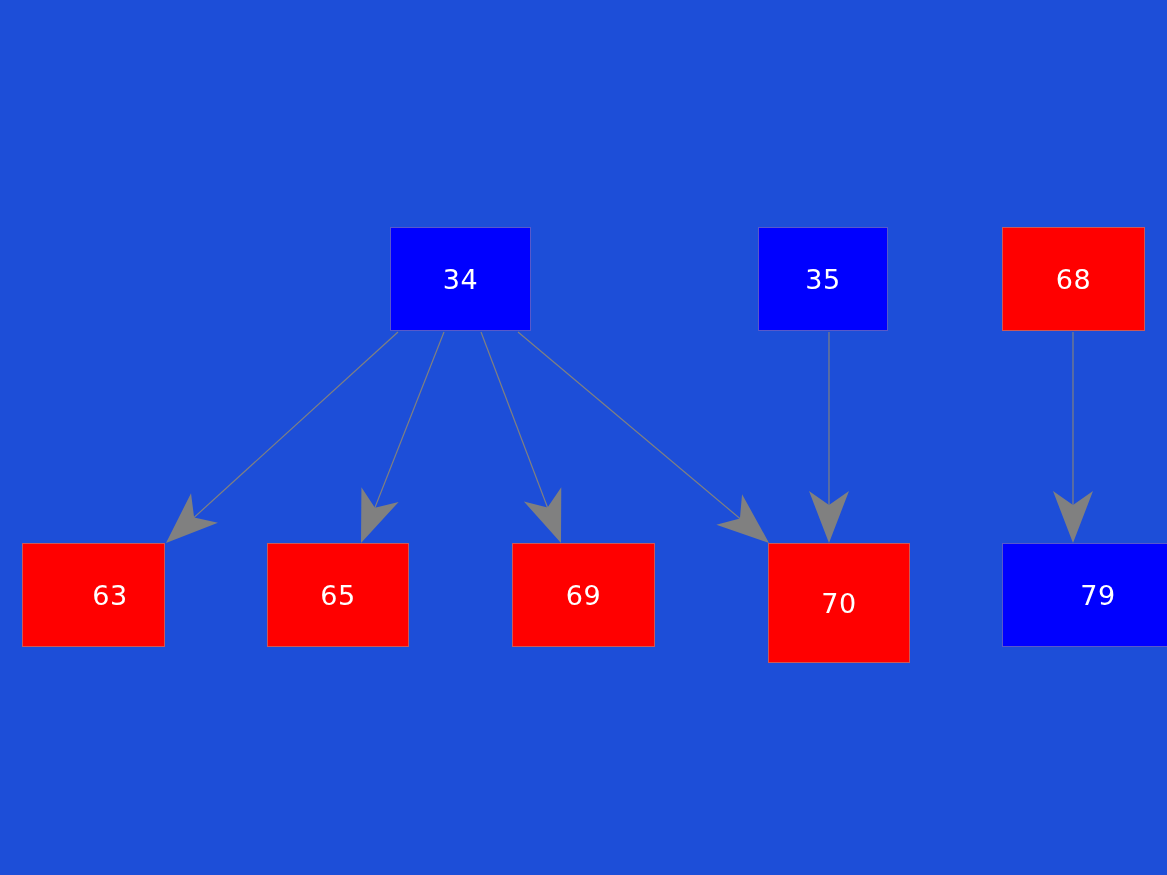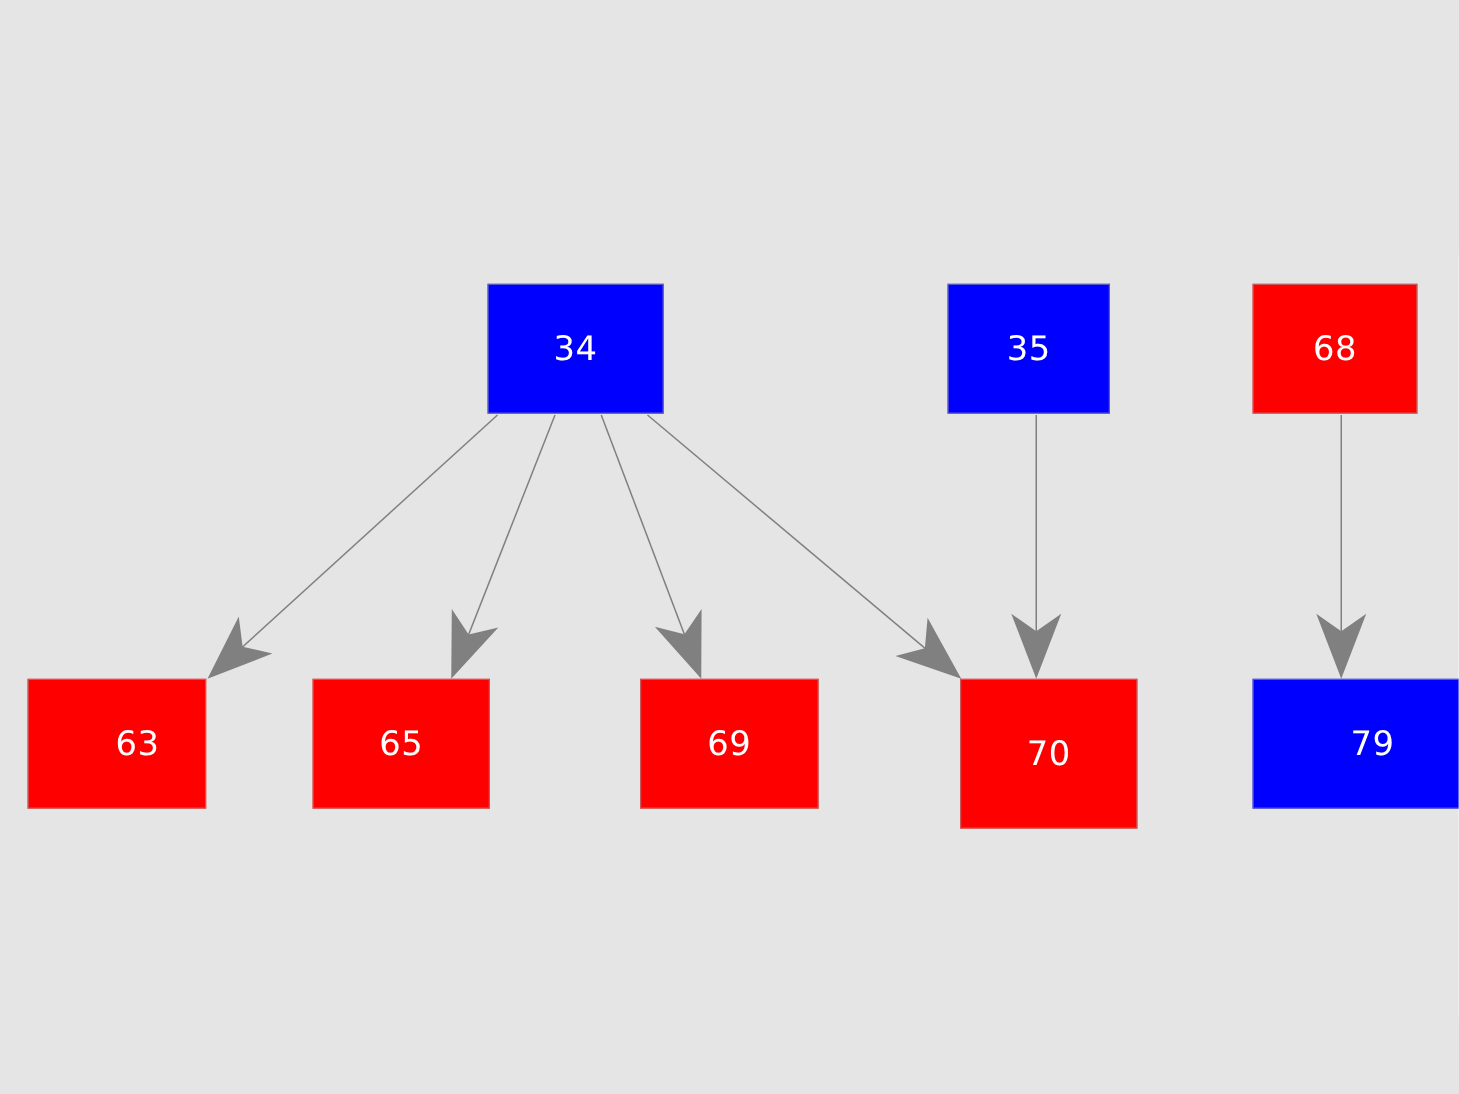--- a/index.html
+++ b/index.html
@@ -7,21 +7,21 @@
     padding: 0;
     background: #ffffff;
   }
   body {
     font-family: "DejaVu Sans", sans-serif;
   }
   #canvas {
     position: relative;
     width: 1167px;
     height: 875px;
-    background: #e5e5e5;
+    background: #1d4ed8;
     overflow: hidden;
   }
   #edge-layer {
     position: absolute;
     left: 0;
     top: 0;
     width: 1167px;
     height: 875px;
   }
   .node {
@@ -73,27 +73,27 @@
       </g>
     </svg>
 
   <div id="node-layer">
       <div class="node" style="left: 390px; top: 227px; width: 141px; height: 104px; background: rgb(0, 0, 255);">
         <span class="node-label">34</span>
       </div>
       <div class="node" style="left: 758px; top: 227px; width: 130px; height: 104px; background: rgb(0, 0, 255);">
         <span class="node-label">35</span>
       </div>
-      <div class="node" style="left: 1002px; top: 227px; width: 132px; height: 104px; background: rgb(255, 0, 0);">
+      <div class="node" style="left: 1002px; top: 227px; width: 143px; height: 104px; background: rgb(255, 0, 0);">
         <span class="node-label">68</span>
       </div>
       <div class="node" style="left: 22px; top: 543px; width: 143px; height: 104px; background: rgb(255, 0, 0); padding-left: 33px;">
         <span class="node-label">63</span>
       </div>
-      <div class="node" style="left: 250px; top: 543px; width: 142px; height: 104px; background: rgb(255, 0, 0);">
+      <div class="node" style="left: 267px; top: 543px; width: 142px; height: 104px; background: rgb(255, 0, 0);">
         <span class="node-label">65</span>
       </div>
       <div class="node" style="left: 512px; top: 543px; width: 143px; height: 104px; background: rgb(255, 0, 0);">
         <span class="node-label">69</span>
       </div>
       <div class="node" style="left: 758px; top: 543px; width: 142px; height: 120px; background: rgb(255, 0, 0); margin-left: 10px;">
         <span class="node-label">70</span>
       </div>
       <div class="node" style="left: 1002px; top: 543px; width: 171px; height: 104px; background: rgb(0, 0, 255); padding-left: 21px;">
         <span class="node-label">79</span>

